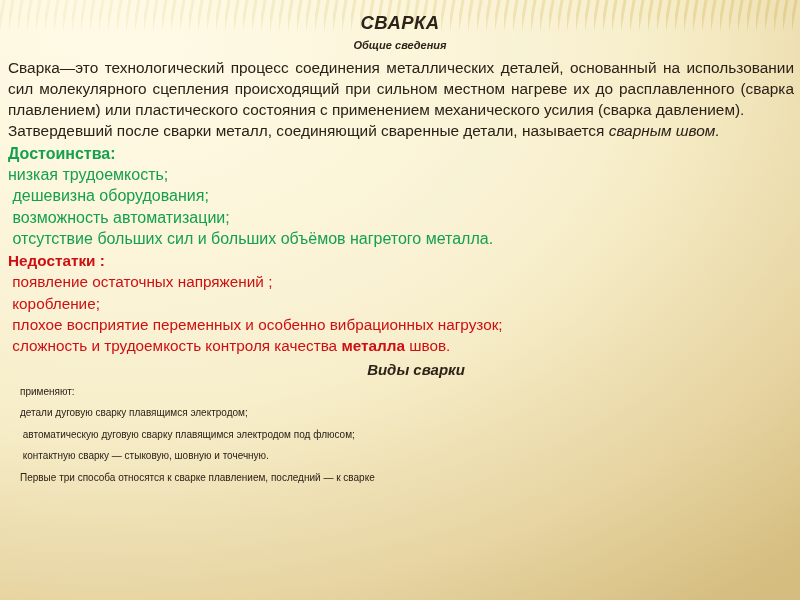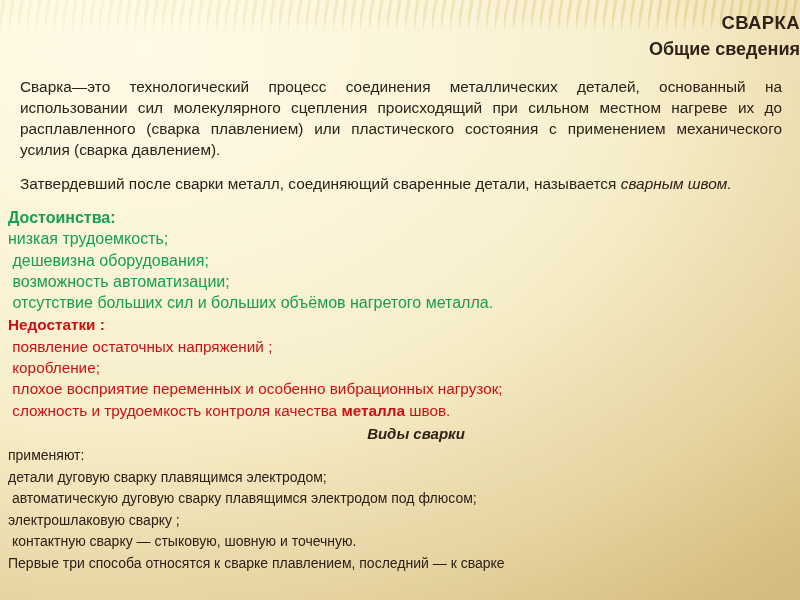--- a/index.html
+++ b/index.html
@@ -56,35 +56,36 @@
         rgba(193,158,80,0.36) 100%);
   }
 
   #content {
     position: relative;
     z-index: 2;
     padding: 0;
   }
 
   .center-line {
-    text-align: right;
+    text-align: center;
     color: #30241a;
+    font-style: italic;
   }
 
   .title-main {
     font-size: 18.5px;
     font-weight: bold;
     letter-spacing: 0.4px;
     line-height: 1.0;
     padding-top: 14px;
     color: #2e2219;
   }
 
   .title-sub {
-    font-size: 18px;
+    font-size: 11px;
     font-weight: bold;
     line-height: 1.0;
     padding-top: 7px;
     padding-bottom: 3px;
     color: #2e2219;
   }
 
   .section-heading-italic {
     font-size: 15px;
     font-weight: bold;
@@ -100,21 +101,21 @@
   .body-block {
     padding: 3px 6px 0 8px;
     font-size: 15.4px;
     line-height: 21.3px;
     color: #2b2118;
     text-align: justify;
     text-justify: inter-word;
   }
 
   .body-block p {
-    margin: 12px;
+    margin: 0;
   }
 
   .body-block .lastline {
     text-align: left;
   }
 
   .italic {
     font-style: italic;
   }
 
@@ -146,22 +147,23 @@
     white-space: pre;
   }
   .list-red b {
     font-weight: bold;
   }
 
   
   .list-dark {
     padding: 0 14px 0 8px;
     color: #2b2118;
-    font-size: 14px;
+    font-size: 10px;
     line-height: 21.6px;
+    margin-left: 12px;
   }
   .list-dark .row {
     white-space: pre;
   }
 </style>
 </head>
 <body>
 
 <div id="slide">
   <div id="content">
@@ -189,19 +191,18 @@
       <div class="row"> плохое восприятие переменных и особенно вибрационных нагрузок;</div>
       <div class="row"><span> сложность и трудоемкость контроля качества </span><b>металла</b><span> швов.</span></div>
     </div>
 
     <div class="section-heading-italic">Виды сварки</div>
 
     <div class="list-dark">
       <div class="row">применяют:</div>
       <div class="row">детали дуговую сварку плавящимся электродом;</div>
       <div class="row"> автоматическую дуговую сварку плавящимся электродом под флюсом;</div>
-      <div class="row">электрошлаковую сварку ;</div>
       <div class="row"> контактную сварку — стыковую, шовную и точечную.</div>
       <div class="row">Первые три способа относятся к сварке плавлением, последний — к сварке</div>
     </div>
 
   </div>
 </div>
 
 </body></html>

